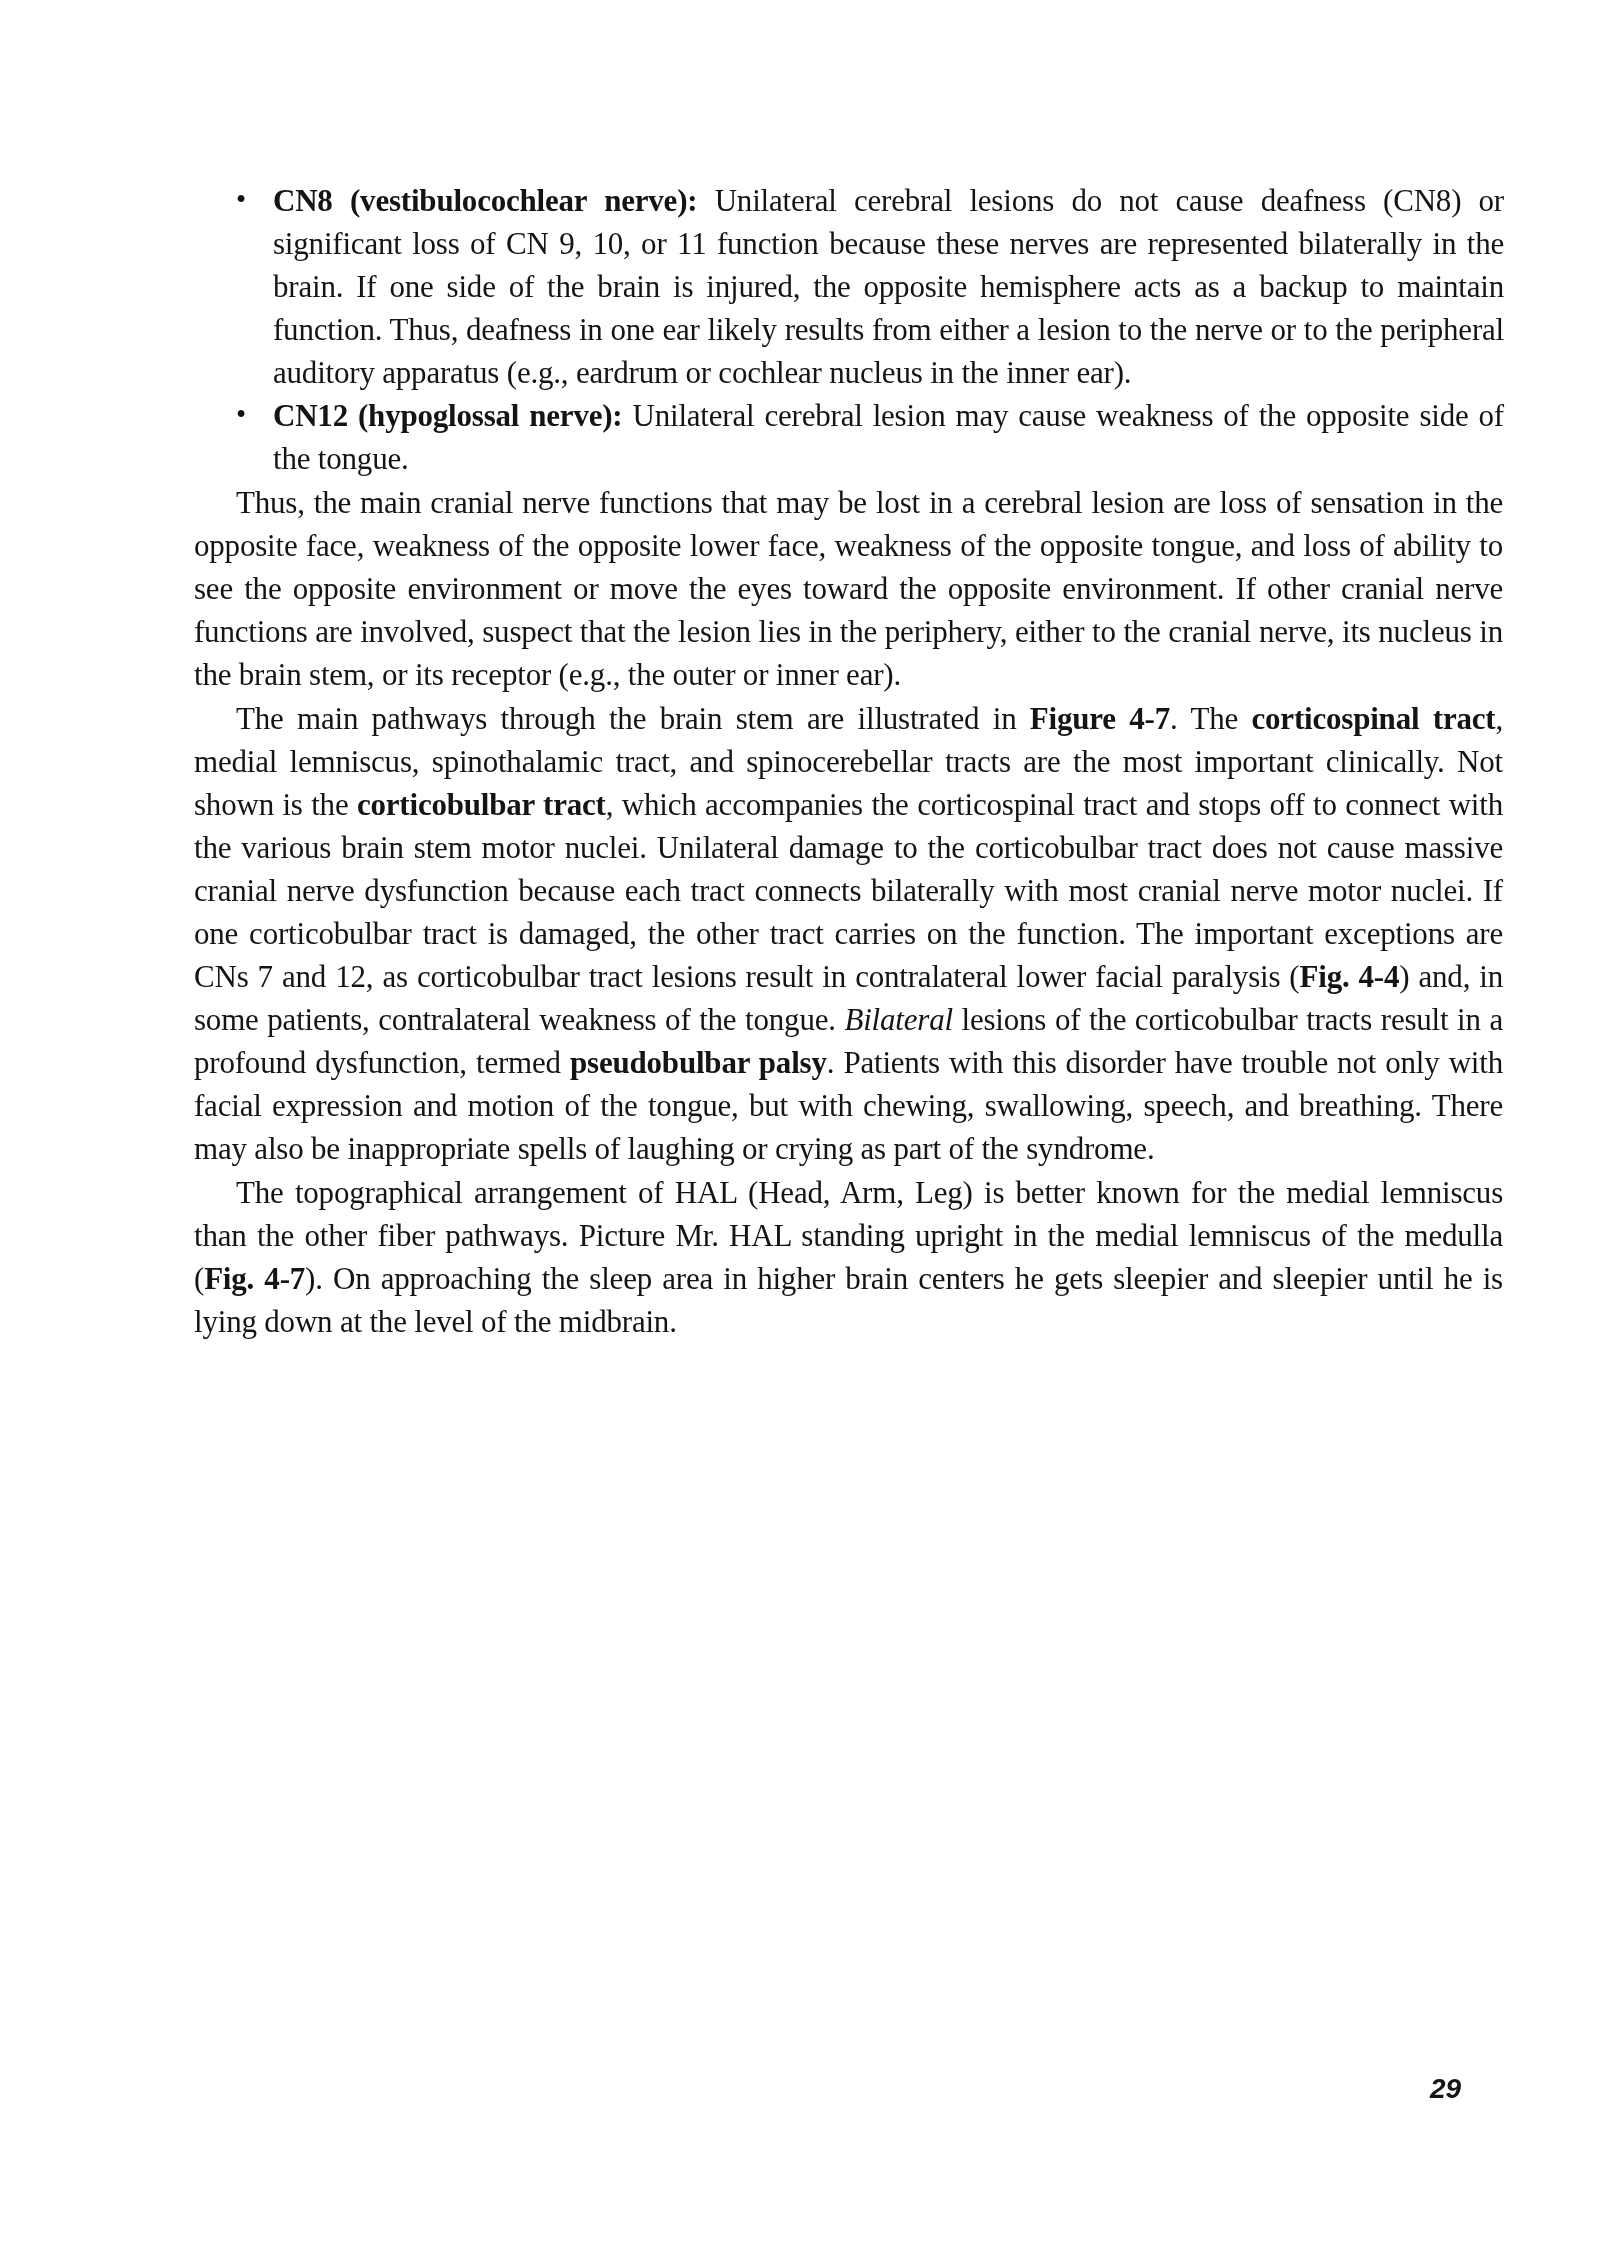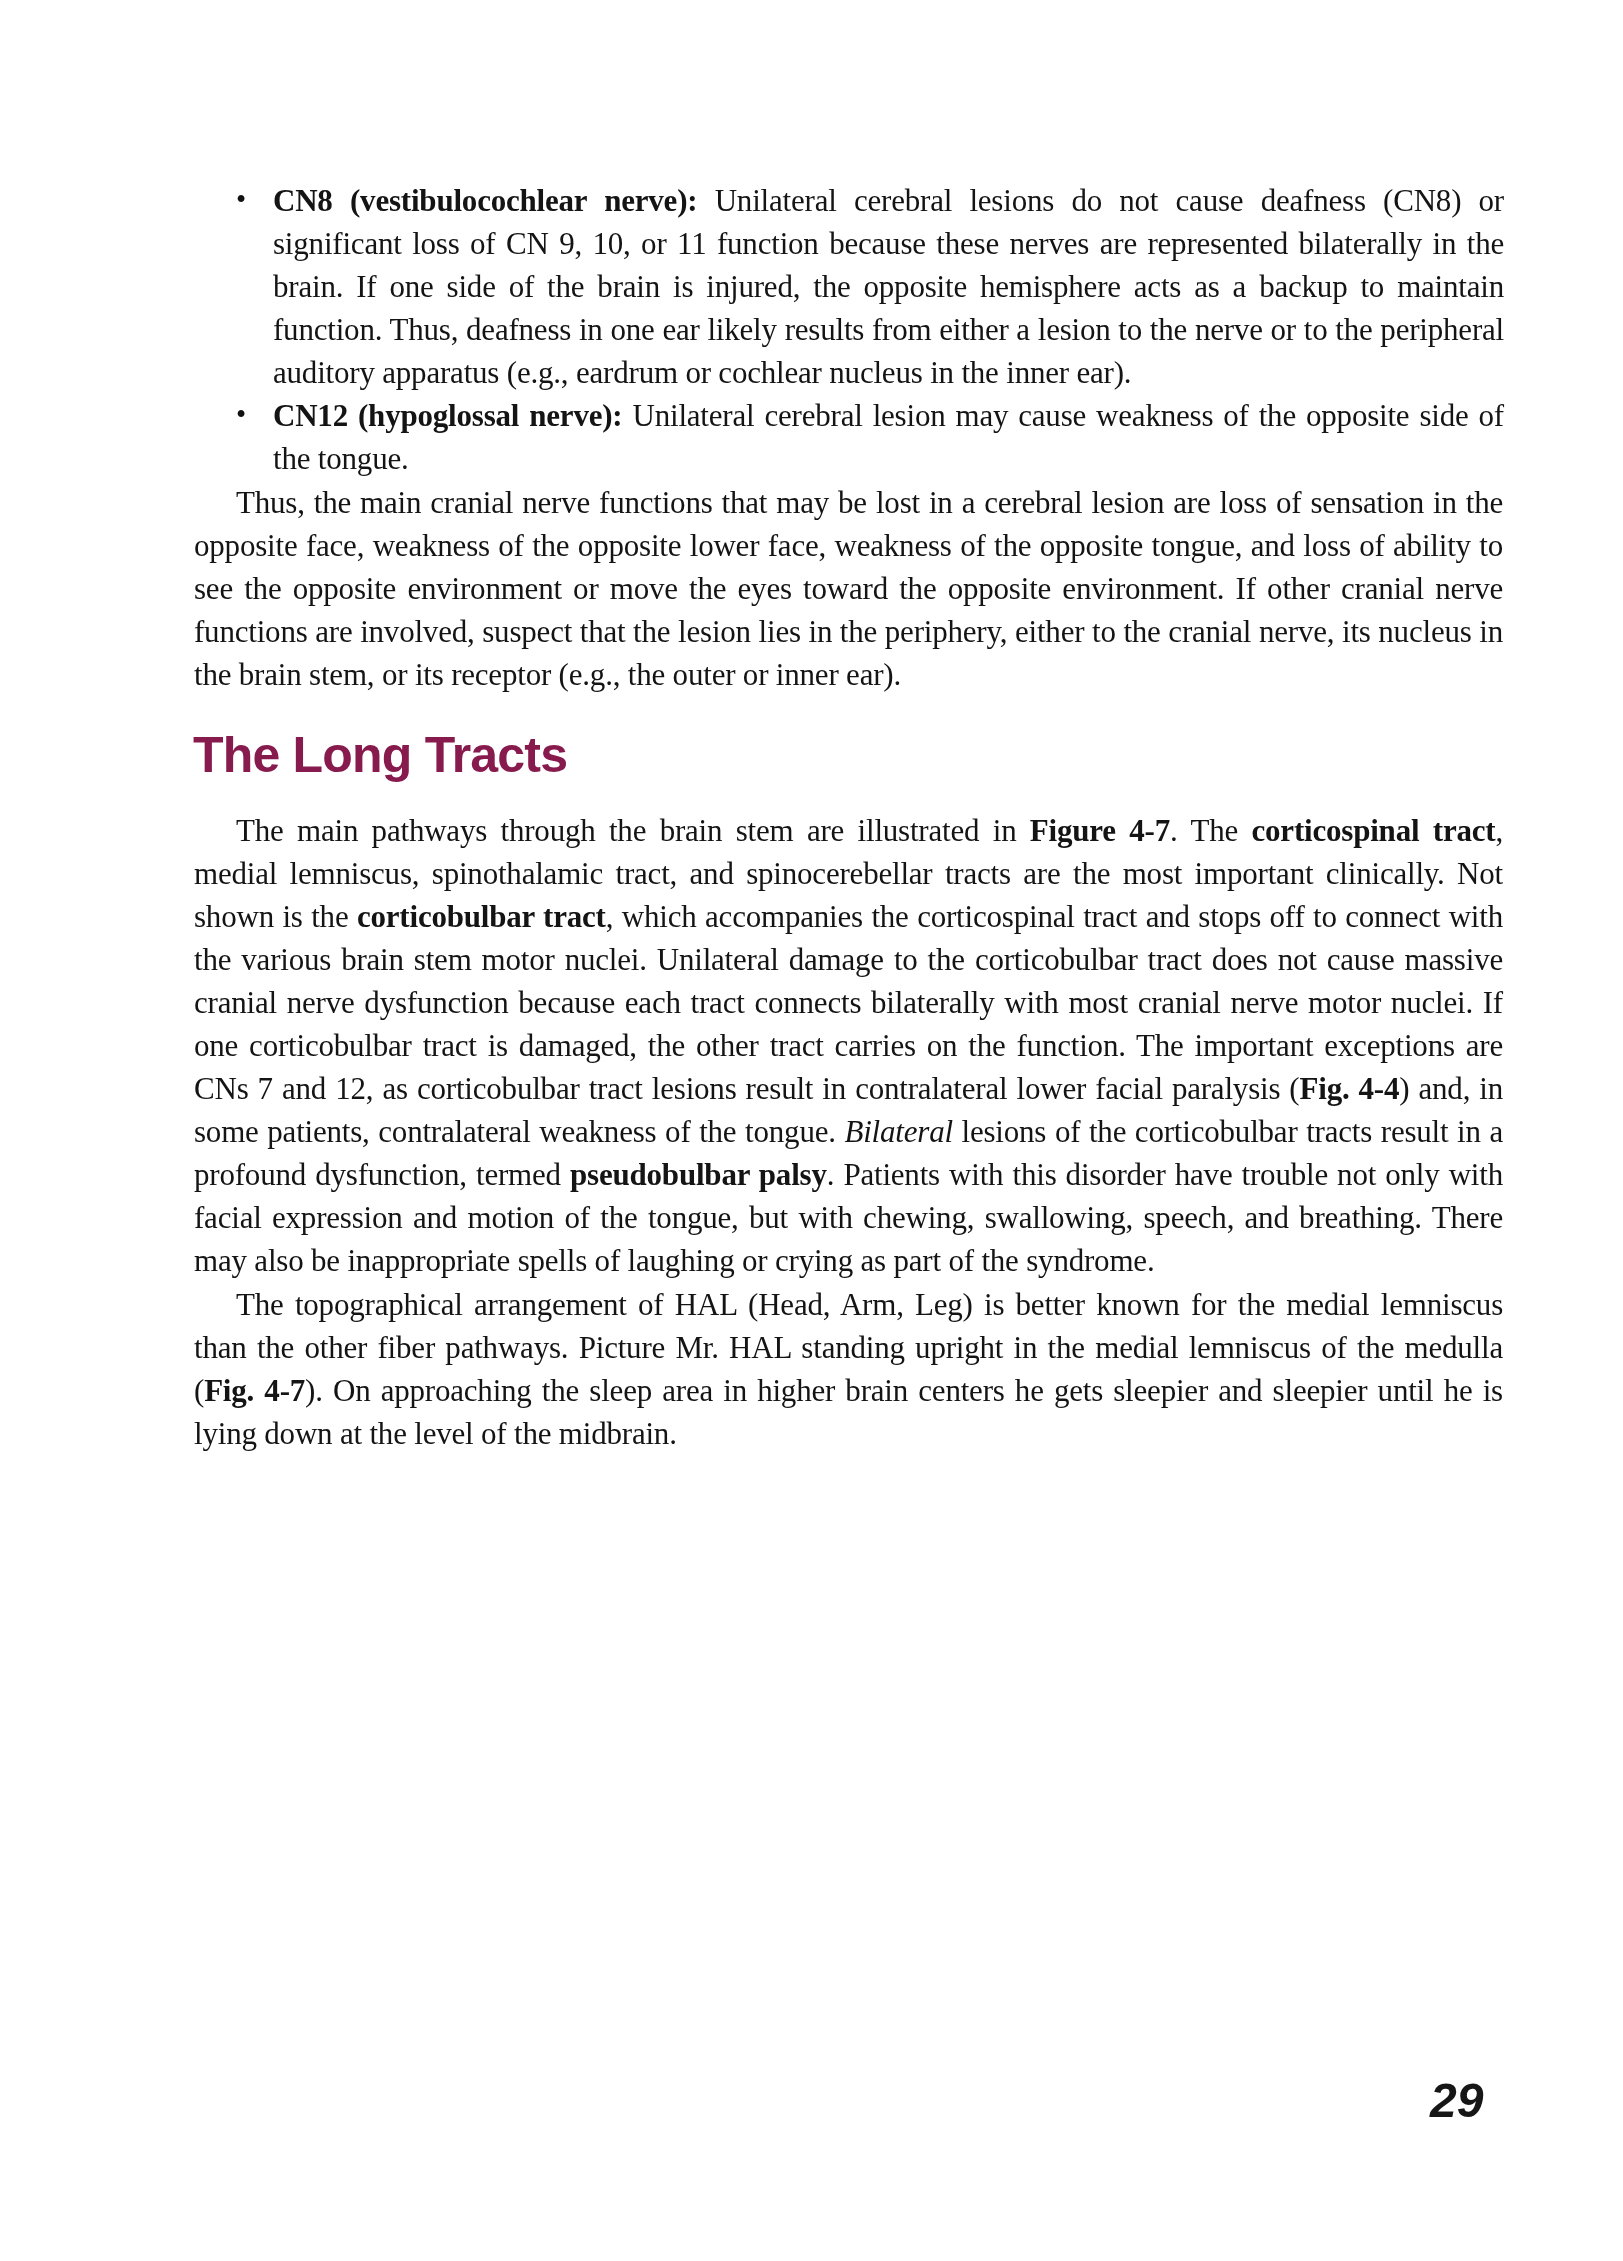--- a/index.html
+++ b/index.html
@@ -62,21 +62,21 @@
   }
   b { font-weight: bold; }
   i { font-style: italic; }
   .page-number {
     position: absolute;
     left: 1430px;
     top: 2073px;
     font-family: "Liberation Sans", sans-serif;
     font-style: italic;
     font-weight: bold;
-    font-size: 48px;
+    font-size: 28px;
     color: #161616;
   }
 </style>
 </head>
 <body>
 
 <div class="page">
   <div class="content">
 
     <ul class="bullets">
@@ -85,21 +85,20 @@
         <span><b>CN8 (vestibulocochlear nerve): </b><span>Unilateral cerebral lesions do not cause deafness (CN8) or significant loss of CN 9, 10, or 11 function because these nerves are represented bilaterally in the brain. If one side of the brain is injured, the opposite hemisphere acts as a backup to maintain function. Thus, deafness in one ear likely results from either a lesion to the nerve or to the peripheral auditory apparatus (e.g., eardrum or cochlear nucleus in the inner ear).</span></span>
       </li>
       <li>
         <span class="bullet-dot">•</span>
         <span><b>CN12 (hypoglossal nerve): </b><span>Unilateral cerebral lesion may cause weakness of the opposite side of the tongue.</span></span>
       </li>
     </ul>
 
     <p class="body-para indent"><span>Thus, the main cranial nerve functions that may be lost in a cerebral lesion are loss of sensation in the opposite face, weakness of the opposite lower face, weakness of the opposite tongue, and loss of ability to see the opposite environment or move the eyes toward the opposite environment. If other cranial nerve functions are involved, suspect that the lesion lies in the periphery, either to the cranial nerve, its nucleus in the brain stem, or its receptor (e.g., the outer or inner ear).</span></p>
 
-    <h1 class="section-heading">The Long Tracts</h1>
 
     <p class="body-para indent"><span>The main pathways through the brain stem are illustrated in </span><b>Figure 4-7</b><span>. The </span><b>corticospinal tract</b><span>, medial lemniscus, spinothalamic tract, and spinocerebellar tracts are the most important clinically. Not shown is the </span><b>corticobulbar tract</b><span>, which accompanies the corticospinal tract and stops off to connect with the various brain stem motor nuclei. Unilateral damage to the corticobulbar tract does not cause massive cranial nerve dysfunction because each tract connects bilaterally with most cranial nerve motor nuclei. If one corticobulbar tract is damaged, the other tract carries on the function. The important exceptions are CNs 7 and 12, as corticobulbar tract lesions result in contralateral lower facial paralysis (</span><b>Fig. 4-4</b><span>) and, in some patients, contralateral weakness of the tongue. </span><i>Bilateral</i><span> lesions of the corticobulbar tracts result in a profound dysfunction, termed </span><b>pseudobulbar palsy</b><span>. Patients with this disorder have trouble not only with facial expression and motion of the tongue, but with chewing, swallowing, speech, and breathing. There may also be inappropriate spells of laughing or crying as part of the syndrome.</span></p>
 
 
     <p class="body-para indent"><span>The topographical arrangement of HAL (Head, Arm, Leg) is better known for the medial lemniscus than the other fiber pathways. Picture Mr. HAL standing upright in the medial lemniscus of the medulla (</span><b>Fig. 4-7</b><span>). On approaching the sleep area in higher brain centers he gets sleepier and sleepier until he is lying down at the level of the midbrain.</span></p>
 
   </div>
 
   <div class="page-number">29</div>
 </div>

